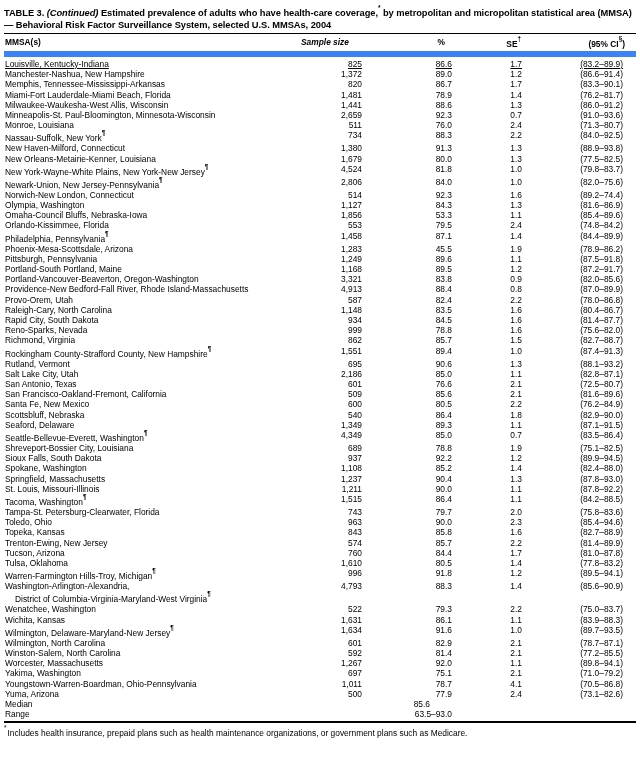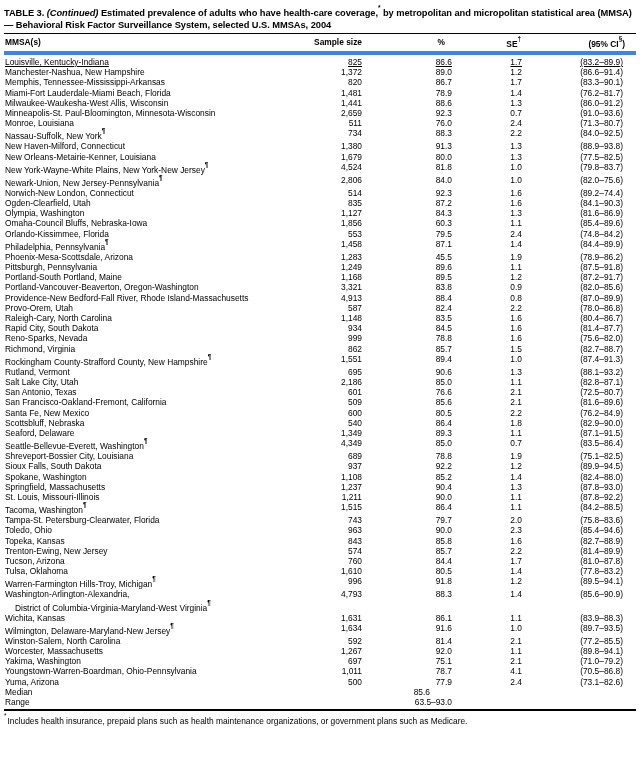--- a/index.html
+++ b/index.html
@@ -18,25 +18,25 @@
   table{
     width:632px;border-collapse:collapse;table-layout:fixed;
   }
   col.c1{width:297px;}
   col.c2{width:61px;}
   col.c3{width:90px;}
   col.c4{width:70px;}
   col.c5{width:114px;}
   thead th{
     font-weight:bold;font-size:8.4px;line-height:10px;
-    border-top:1.4px solid #000;border-bottom:4px solid #3b82f6;
+    border-top:1.4px solid #000;border-bottom:6px solid #3b82f6;
     padding:2px 0 2.5px 0;white-space:nowrap;
   }
   thead th.h-name{text-align:left;padding-left:1px;}
-  thead th.h-sample{text-align:right;}
+  thead th.h-sample{text-align:left;font-style:italic;}
   thead th.h-pct{text-align:right;padding-right:7px;}
   thead th.h-se{text-align:right;padding-right:1px;}
   thead th.h-ci{text-align:right;padding-right:11px;}
   thead sup{font-size:6.3px;position:relative;top:-2px;}
   tbody td{
     font-size:8.4px;line-height:10.2px;padding:0;
     vertical-align:top;white-space:nowrap;
   }
   tbody tr:first-child td{padding-top:1.5px;text-decoration:underline;}
   td.c-name{text-align:left;padding-left:1px;}
@@ -192,42 +192,33 @@
           <td class="c-name">
             <div>Norwich-New London, Connecticut</div>
           </td>
           <td class="c-num">514</td>
           <td class="c-num">92.3</td>
           <td class="c-num">1.6</td>
           <td class="c-ci">(89.2–74.4)</td>
         </tr>
         <tr>
           <td class="c-name">
-            <div>Ogden-Clearfield, Utah</div>
-          </td>
-          <td class="c-num">835</td>
-          <td class="c-num">87.2</td>
-          <td class="c-num">1.6</td>
-          <td class="c-ci">(84.1–90.3)</td>
-        </tr>
-        <tr>
-          <td class="c-name">
             <div>Olympia, Washington</div>
           </td>
           <td class="c-num">1,127</td>
           <td class="c-num">84.3</td>
           <td class="c-num">1.3</td>
           <td class="c-ci">(81.6–86.9)</td>
         </tr>
         <tr>
           <td class="c-name">
             <div>Omaha-Council Bluffs, Nebraska-Iowa</div>
           </td>
           <td class="c-num">1,856</td>
-          <td class="c-num">60.3</td>
+          <td class="c-num">53.3</td>
           <td class="c-num">1.1</td>
           <td class="c-ci">(85.4–89.6)</td>
         </tr>
         <tr>
           <td class="c-name">
             <div>Orlando-Kissimmee, Florida</div>
           </td>
           <td class="c-num">553</td>
           <td class="c-num">79.5</td>
           <td class="c-num">2.4</td>
@@ -535,38 +526,56 @@
             <div>Washington-Arlington-Alexandria,</div>
             <div class="line2">District of Columbia-Virginia-Maryland-West Virginia<sup>¶</sup></div>
           </td>
           <td class="c-num">4,793</td>
           <td class="c-num">88.3</td>
           <td class="c-num">1.4</td>
           <td class="c-ci">(85.6–90.9)</td>
         </tr>
         <tr>
           <td class="c-name">
+            <div>Wenatchee, Washington</div>
+          </td>
+          <td class="c-num">522</td>
+          <td class="c-num">79.3</td>
+          <td class="c-num">2.2</td>
+          <td class="c-ci">(75.0–83.7)</td>
+        </tr>
+        <tr>
+          <td class="c-name">
             <div>Wichita, Kansas</div>
           </td>
           <td class="c-num">1,631</td>
           <td class="c-num">86.1</td>
           <td class="c-num">1.1</td>
           <td class="c-ci">(83.9–88.3)</td>
         </tr>
         <tr>
           <td class="c-name">
             <div>Wilmington, Delaware-Maryland-New Jersey<sup>¶</sup></div>
           </td>
           <td class="c-num">1,634</td>
           <td class="c-num">91.6</td>
           <td class="c-num">1.0</td>
           <td class="c-ci">(89.7–93.5)</td>
         </tr>
         <tr>
           <td class="c-name">
+            <div>Wilmington, North Carolina</div>
+          </td>
+          <td class="c-num">601</td>
+          <td class="c-num">82.9</td>
+          <td class="c-num">2.1</td>
+          <td class="c-ci">(78.7–87.1)</td>
+        </tr>
+        <tr>
+          <td class="c-name">
             <div>Winston-Salem, North Carolina</div>
           </td>
           <td class="c-num">592</td>
           <td class="c-num">81.4</td>
           <td class="c-num">2.1</td>
           <td class="c-ci">(77.2–85.5)</td>
         </tr>
         <tr>
           <td class="c-name">
             <div>Worcester, Massachusetts</div>

